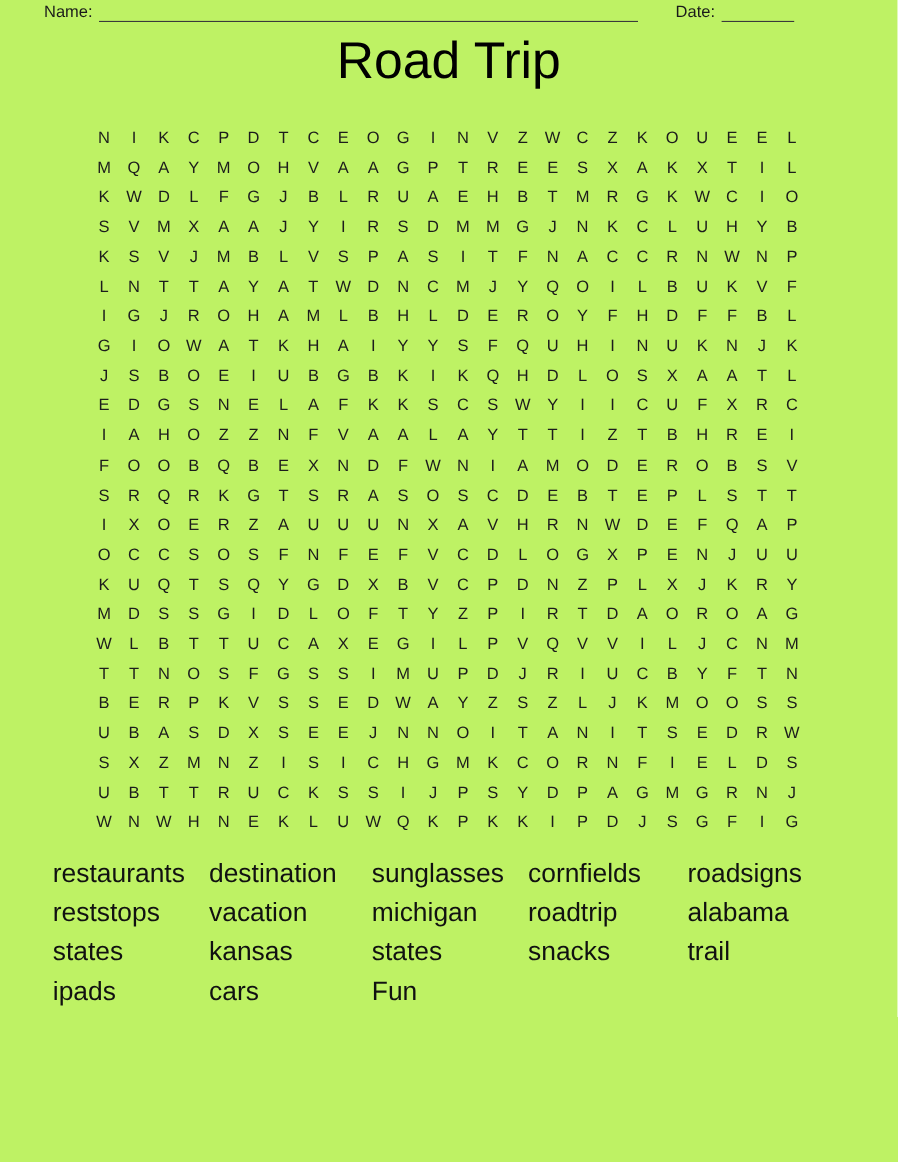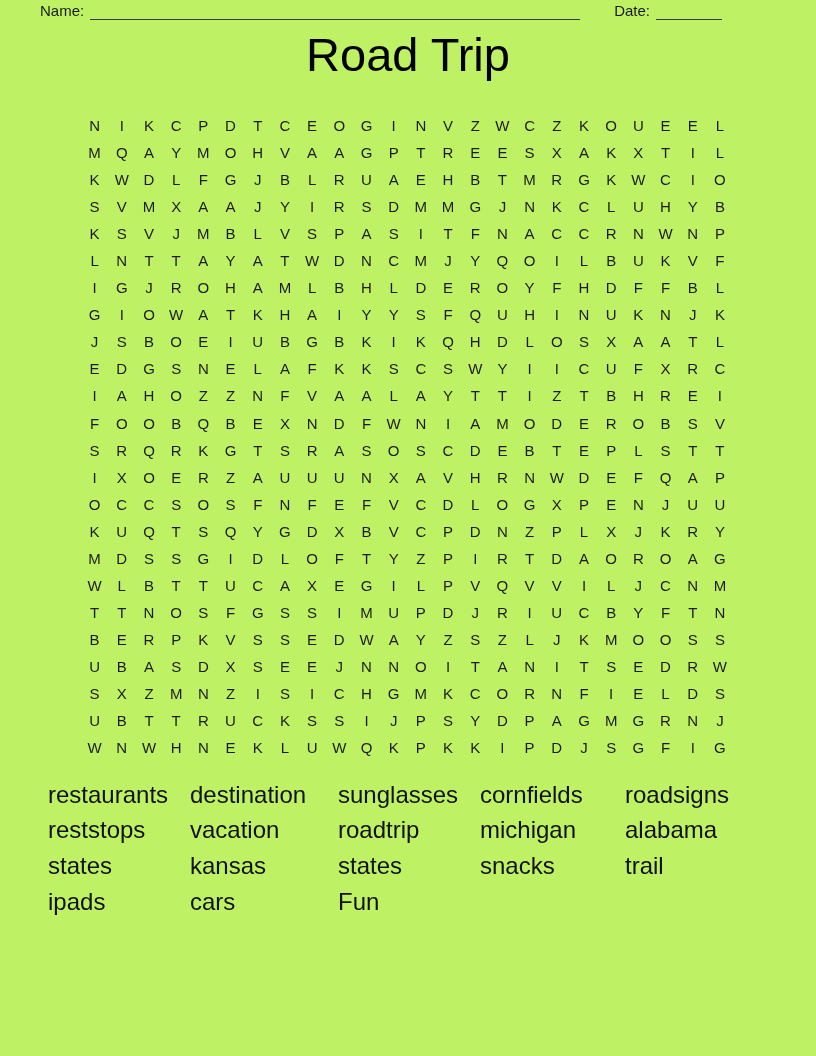--- a/index.html
+++ b/index.html
@@ -682,22 +682,22 @@
     </div>
 
   <div class="words" id="word-list">
       <span class="word">restaurants</span>
       <span class="word">destination</span>
       <span class="word">sunglasses</span>
       <span class="word">cornfields</span>
       <span class="word">roadsigns</span>
       <span class="word">reststops</span>
       <span class="word">vacation</span>
+      <span class="word">michigan</span>
       <span class="word">roadtrip</span>
-      <span class="word">michigan</span>
       <span class="word">alabama</span>
       <span class="word">states</span>
       <span class="word">kansas</span>
       <span class="word">states</span>
       <span class="word">snacks</span>
       <span class="word">trail</span>
       <span class="word">ipads</span>
       <span class="word">cars</span>
       <span class="word">Fun</span>
     </div>

